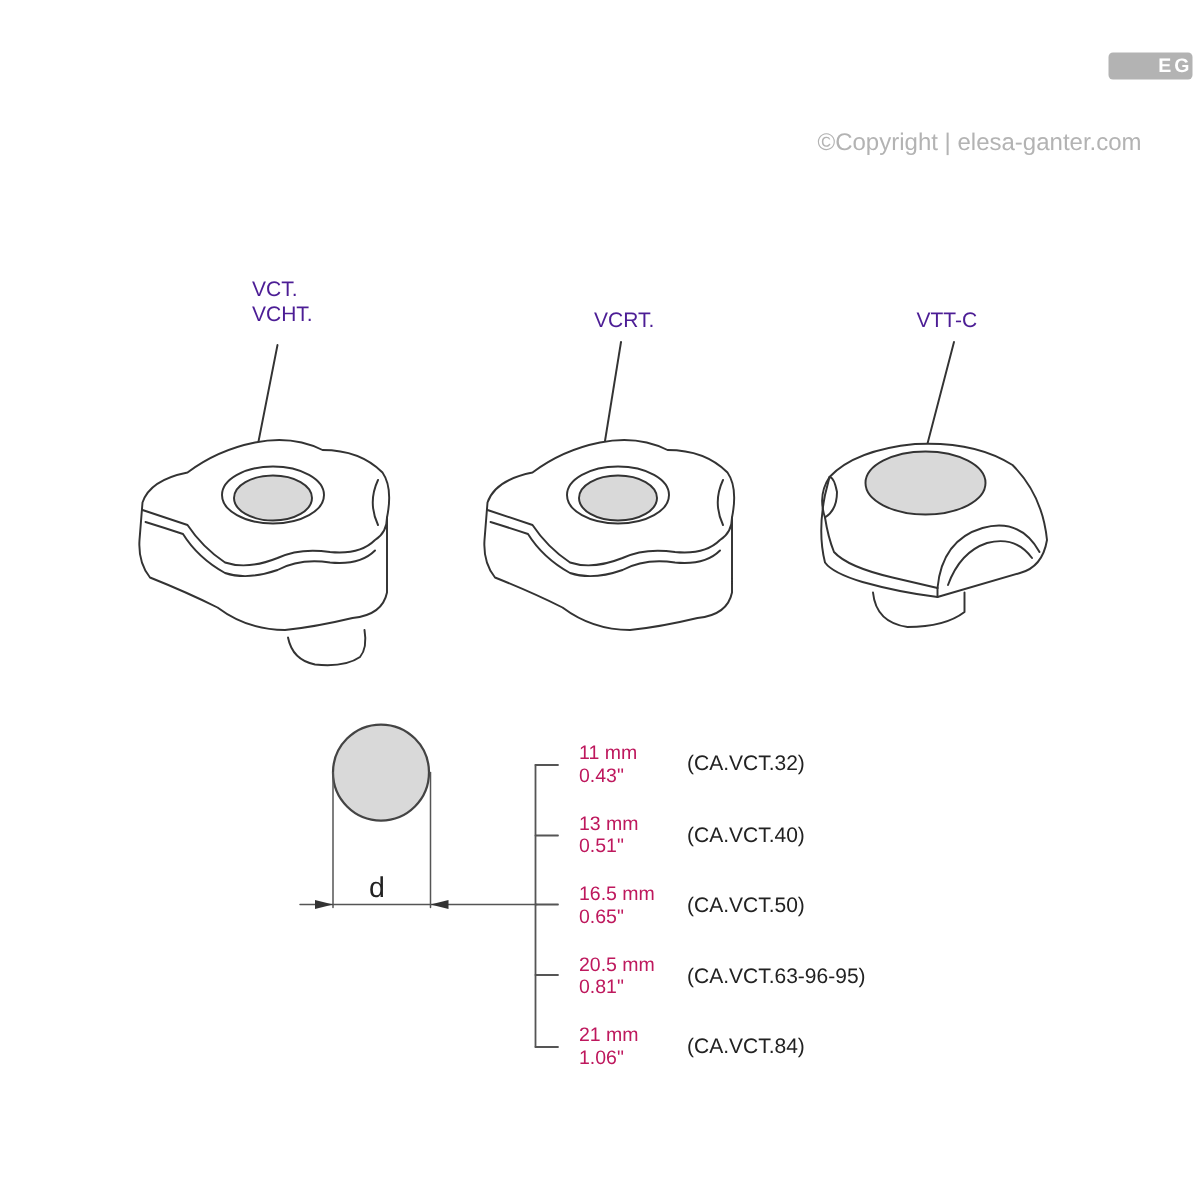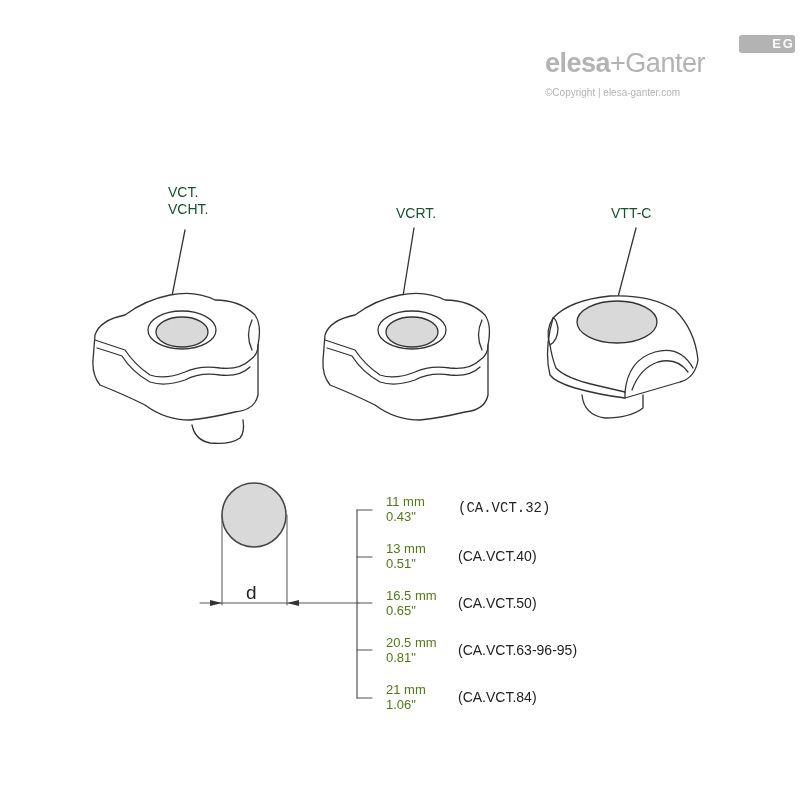--- a/index.html
+++ b/index.html
@@ -3,34 +3,31 @@
 <meta charset="utf-8">
 <style>
   html, body { margin:0; padding:0; background:#fff; }
   body { width:800px; height:800px; position:relative; overflow:hidden; font-family:"Liberation Sans", sans-serif; color:#222; }
   .abs { position:absolute; }
   .logo { left:545px; top:40px; width:250px; height:70px; }
   .logo-text { position:absolute; left:0; top:8px; font-size:27px; font-weight:bold; color:#b3b3b3; letter-spacing:-0.5px; white-space:nowrap; }
   .logo-text .plus { font-weight:normal; }
   .logo-text .g { font-weight:normal; }
   .logo-badge { position:absolute; left:194px; top:-5px; width:56px; height:18px; background:#b3b3b3; border-radius:3px; color:#fff; font-size:13px; font-weight:bold; text-align:right; line-height:18px; letter-spacing:2px; }
-  .logo-copy { position:absolute; left:0; top:47px; font-size:10px; color:#b3b3b3; white-space:nowrap; }
-  .label { font-size:14px; line-height:17px; color:#14532d; white-space:nowrap; }
-  .size-row { position:absolute; left:386px; font-size:13px; line-height:15px; color:#4d7c0f; white-space:nowrap; }
+  .logo-copy { position:absolute; left:0; top:47px; font-size:16px; color:#b3b3b3; white-space:nowrap; }
+  .label { font-size:14px; line-height:17px; color:#4c1d95; white-space:nowrap; }
+  .size-row { position:absolute; left:386px; font-size:13px; line-height:15px; color:#be185d; white-space:nowrap; }
   .size-code { position:absolute; left:458px; font-size:14px; color:#222; white-space:nowrap; }
   svg.main { position:absolute; left:0; top:0; }
 </style>
 </head>
 <body>
 
 <div class="abs logo">
   <div class="logo-badge">EG</div>
-  <div class="logo-text">
-    <span>elesa</span><span class="plus">+</span><span class="g">Ganter</span>
-  </div>
   <div class="logo-copy">©Copyright | elesa-ganter.com</div>
 </div>
 
 <div class="abs label" style="left:168px; top:184px;">
   <div>VCT.</div>
   <div>VCHT.</div>
 </div>
 <div class="abs label" style="left:396px; top:205px;">VCRT.</div>
 <div class="abs label" style="left:611px; top:205px;text-align:center;">VTT-C</div>
 
@@ -89,21 +86,21 @@
     </g>
   </g>
 </svg>
 
 <div class="abs" style="left:246px; top:582px; font-size:19px; color:#222;">d</div>
 
 <div class="size-row" style="top:494px;">
   <div>11 mm</div>
   <div>0.43"</div>
 </div>
-<div class="size-code" style="top:500px;font-family:Liberation Mono, monospace;">(CA.VCT.32)</div>
+<div class="size-code" style="top:500px;">(CA.VCT.32)</div>
 
 <div class="size-row" style="top:541px;">
   <div>13 mm</div>
   <div>0.51"</div>
 </div>
 <div class="size-code" style="top:548px;">(CA.VCT.40)</div>
 
 <div class="size-row" style="top:588px;">
   <div>16.5 mm</div>
   <div>0.65"</div>

